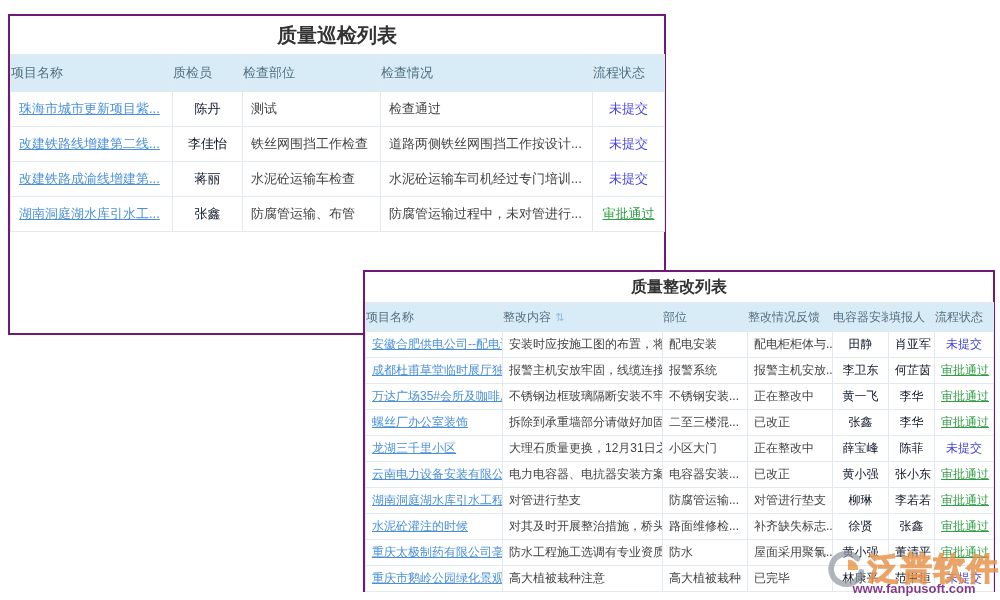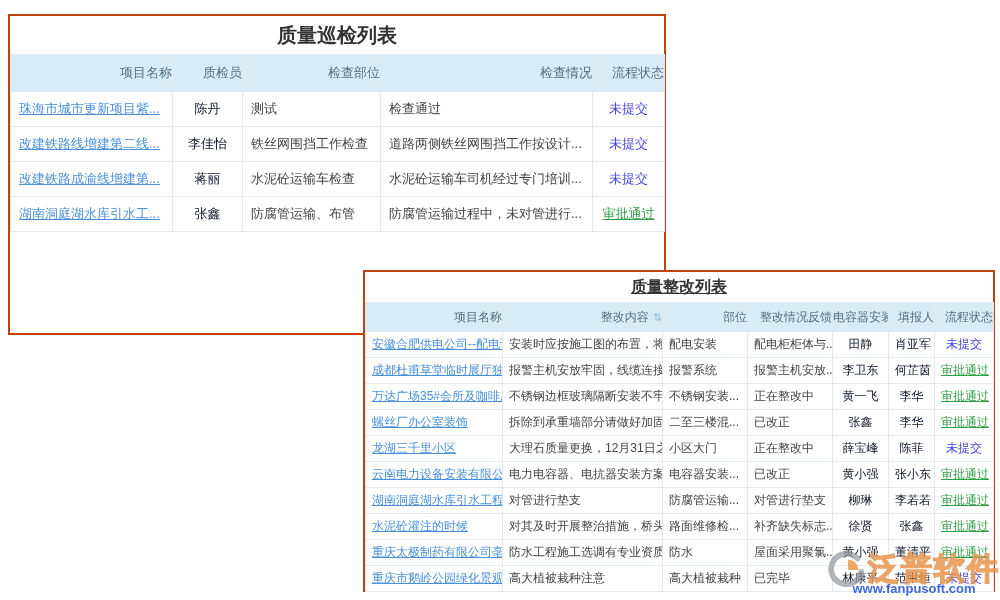--- a/index.html
+++ b/index.html
@@ -1,30 +1,30 @@
 <!DOCTYPE html>
 <html><head>
 <meta charset="utf-8">
 <style>
   * { margin:0; padding:0; box-sizing:border-box; }
   html,body { width:1000px; height:600px; background:#ffffff; overflow:hidden;
               font-family:"Liberation Sans","DejaVu Sans",sans-serif; }
   .stage { position:relative; width:1000px; height:600px; background:#fff; }
 
-  .panel { position:absolute; background:#fff; border:2px solid #c2410c; }
+  .panel { position:absolute; background:#fff; border:2px solid #701a75; }
   .panel-inspection { left:8px; top:14px; width:658px; height:321px; z-index:1; }
   .panel-rectification { left:363px; top:270px; width:632px; height:322px; z-index:10; }
 
   .panel-title { text-align:center; font-weight:bold; color:#333; background:#fff; }
   .panel-inspection .panel-title { height:38px; line-height:38px; font-size:20px; }
-  .panel-rectification .panel-title { height:30px; line-height:30px; font-size:16px;text-decoration:underline; }
+  .panel-rectification .panel-title { height:30px; line-height:30px; font-size:16px; }
 
   table { border-collapse:collapse; table-layout:fixed; width:100%; }
   th, td { border:1px solid #e3eaef; overflow:hidden; white-space:nowrap; }
-  th { background:#d8ecf8; color:#54707f; font-weight:normal; text-align:right; }
+  th { background:#d8ecf8; color:#54707f; font-weight:normal; text-align:left; }
   td { color:#444; background:#fff; }
 
   
   .panel-inspection th { height:37px; font-size:13px; }
   .panel-inspection td { height:35px; font-size:13px; padding:4px 8px; }
   .panel-inspection col.c0{width:162px}.panel-inspection col.c1{width:70px}
   .panel-inspection col.c2{width:138px}.panel-inspection col.c3{width:212px}
   .panel-inspection col.c4{width:72px}
 
   
@@ -46,21 +46,21 @@
   .st-approved { color:#2f9e44; text-decoration:underline; cursor:pointer; }
 
   .sort-icon { color:#8fbede; font-size:11px; margin-left:4px; cursor:pointer; }
 
   
   .watermark { position:absolute; right:0px; bottom:4px; z-index:30; opacity:.85;
                text-align:center; pointer-events:none; }
   .wm-row { display:flex; align-items:center; justify-content:flex-end; }
   .wm-brand { font-size:31px; font-weight:bold; letter-spacing:2px;
               color:rgba(245,166,90,0.30); -webkit-text-stroke:1.4px #e8954e; }
-  .wm-url { font-size:13px; font-weight:bold; color:#1d4ed8; margin-top:-9px;
+  .wm-url { font-size:13px; font-weight:bold; color:#701a75; margin-top:-9px;
             font-family:"Liberation Sans","DejaVu Sans",sans-serif; }
   .wm-logo { margin-right:2px; margin-top:2px; }
 </style>
 </head>
 <body>
 
 <div class="stage">
 
   <section class="panel panel-inspection">
     <div class="panel-title">质量巡检列表</div>

